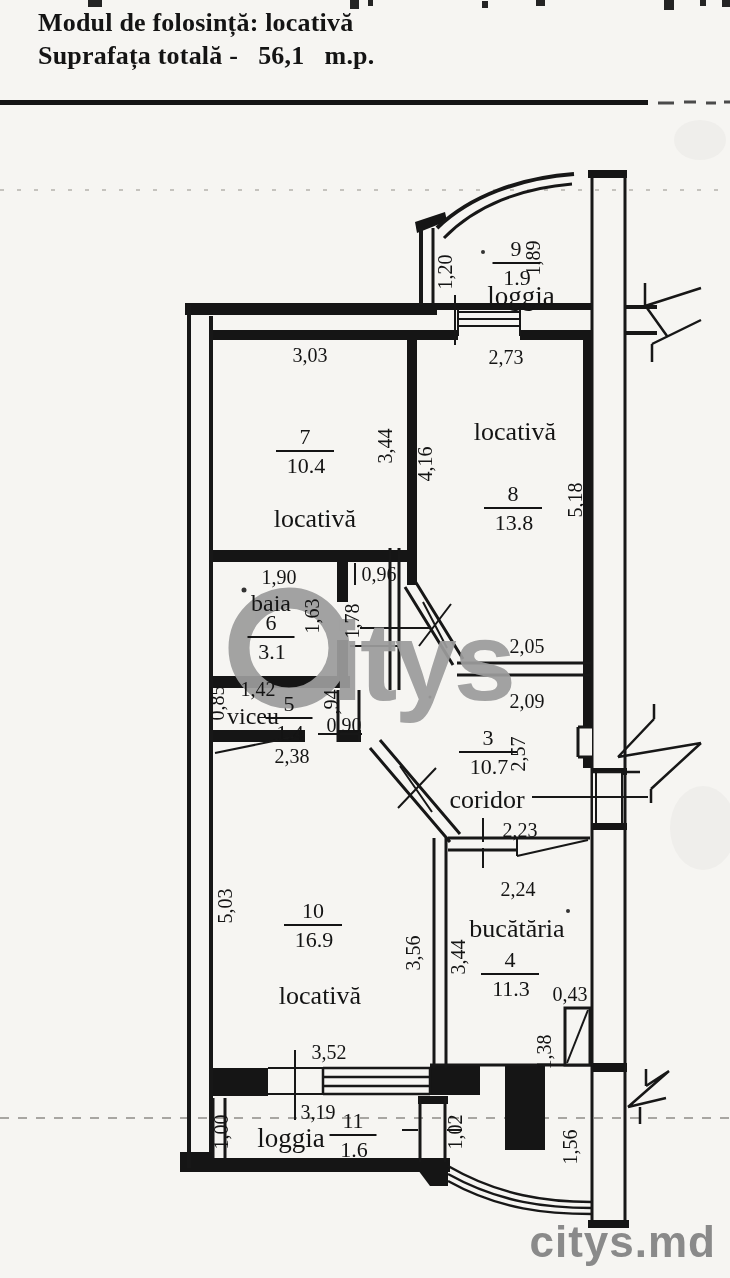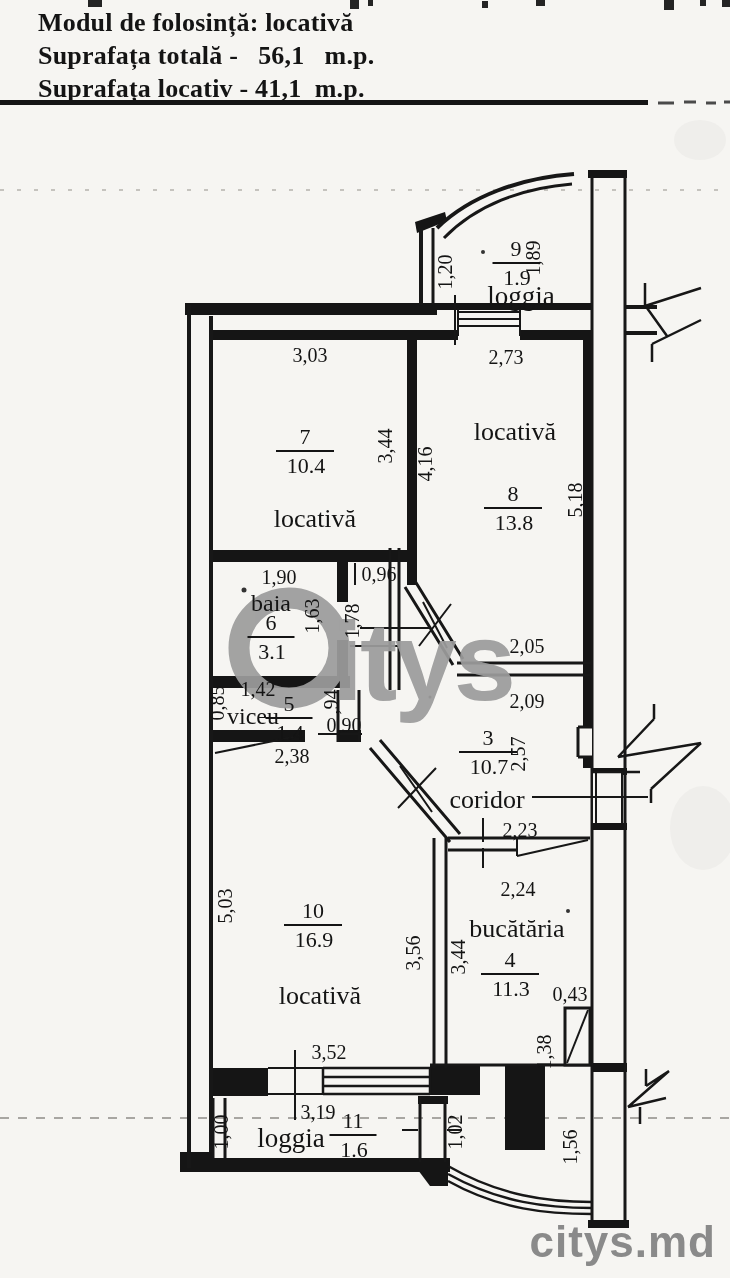--- a/index.html
+++ b/index.html
@@ -18,21 +18,20 @@
   svg{position:absolute;left:0;top:0;}
   .ink{stroke:#171717;fill:none;}
 </style>
 </head>
 <body>
 
 <div class="page">
 
   <div class="hdr hdr1">Modul de folosință: locativă</div>
   <div class="hdr hdr2">Suprafața totală -   56,1   m.p.</div>
-  <div class="hdr hdr3">Suprafața locativ - 41,1  m.p.</div>
 
   <svg id="plan-svg" width="730" height="1278" viewBox="0 0 730 1278" xmlns="http://www.w3.org/2000/svg">
 
     <g fill="#242424">
       <rect x="88" y="0" width="14" height="7"></rect>
         <rect x="350" y="0" width="9" height="9"></rect>
       <rect x="368" y="0" width="5" height="6"></rect>
         <rect x="482" y="1" width="6" height="7"></rect>
       <rect x="536" y="0" width="9" height="6"></rect>
         <rect x="664" y="0" width="10" height="10"></rect>

